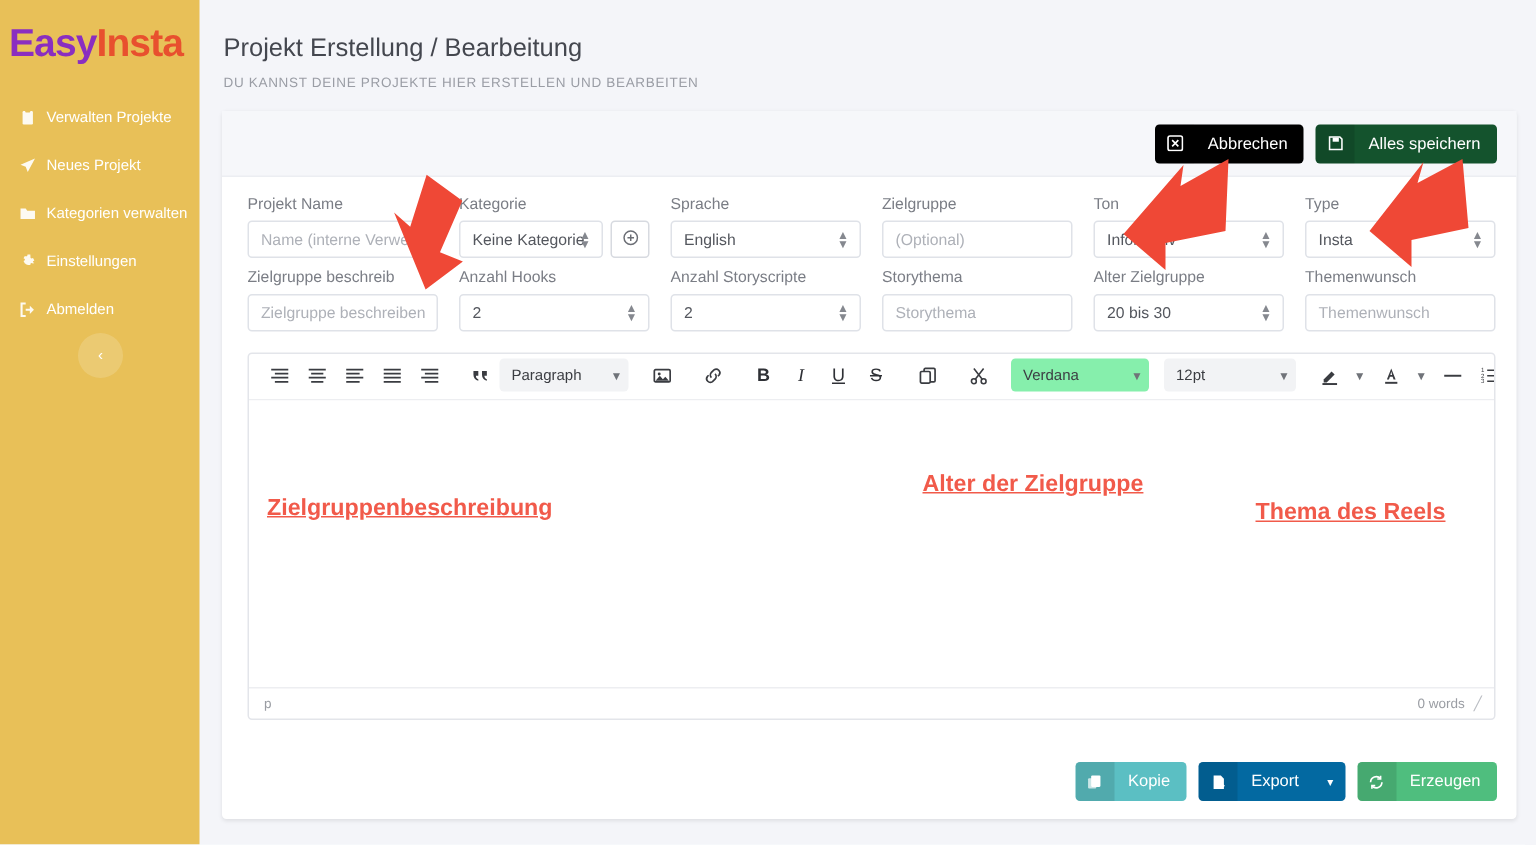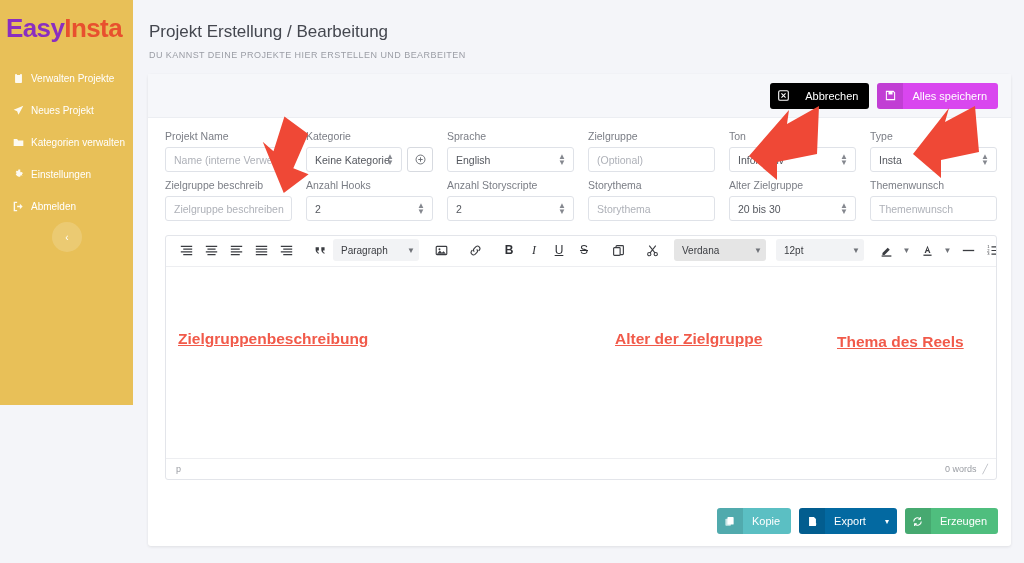--- a/index.html
+++ b/index.html
@@ -6,21 +6,21 @@
   html, body {
     width: 1024px; height: 563px;
     font-family: "Liberation Sans", sans-serif;
     background: #f4f5f9;
     overflow: hidden;
   }
   .app { display: flex; width: 1024px; height: 563px; }
 
   
   .sidebar {
-    width: 133px; min-width: 133px; height: 405px;
+    width: 133px; min-width: 133px; height: 563px;
     background: #e8c058;
     position: relative;
     padding-top: 8px;
   }
   .logo {
     font-size: 26px; font-weight: bold; letter-spacing: -0.6px;
     padding: 6px 0 0 6px; line-height: 1.1; white-space: nowrap;
   }
   .logo .a { color: #8a2ec0; }
   .logo .b { color: #e8502e; }
@@ -75,21 +75,21 @@
     font-family: "Liberation Sans", sans-serif;
     height: 26px;
   }
   .btn .bic {
     display: flex; align-items: center; justify-content: center;
     width: 26px; height: 26px; background: rgba(0,0,0,0.11);
     flex: 0 0 26px;
   }
   .btn .blab { padding: 0 11px 0 9px; line-height: 26px; }
   .btn-cancel { background: #000000; }
-  .btn-save { background: #d946ef; }
+  .btn-save { background: #14532d; }
   .bic svg { width: 11px; height: 11px; fill: #fff; }
 
   
   .form { padding: 12px 14px 0 17px; }
   .row { display: flex; gap: 14px; margin-bottom: 7px; align-items: flex-end; }
   .field { flex: 1 1 0; min-width: 0; }
   .flabel {
     font-size: 10.5px; color: #7a7d85; margin-bottom: 5px;
     white-space: nowrap; overflow: hidden;
   }
@@ -441,21 +441,21 @@
           </div>
           <div class="tbsep"></div>
           <div class="tb">
             <svg viewBox="0 0 16 16">
                 <circle cx="4" cy="12.5" r="2" fill="none" stroke="#3a3c41" stroke-width="1.3"></circle>
                 <circle cx="12" cy="12.5" r="2" fill="none" stroke="#3a3c41" stroke-width="1.3"></circle>
                 <path d="M5 11L12 2M11 11L4 2" stroke="#3a3c41" stroke-width="1.3" fill="none"></path>
               </svg>
           </div>
           <div class="tbsep"></div>
-          <div class="tbsel" style="min-width:92px;background:#e5e5e5;border-radius:3px;">
+          <div class="tbsel" style="min-width:92px;background:#86efac;border-radius:3px;">
             <span>Verdana</span>
             <span class="cv">▼</span>
           </div>
           <div class="tbsep"></div>
           <div class="tbsel" style="min-width:88px;background:#f2f3f5;border-radius:3px;">
             <span>12pt</span>
             <span class="cv">▼</span>
           </div>
           <div class="tbsep"></div>
           <div class="tb">
@@ -541,17 +541,17 @@
       <path d="M26 8 L20 44 L8 36 L36 84 L58 62 L42 58 L52 22 Z" fill="#ef4836" transform="rotate(8 40 46)"></path>
     </svg>
     <svg class="arrow" style="left:590px;top:100px;width:120px;height:110px;" viewBox="0 0 120 110">
       <path d="M96 6 L64 24 L66 10 L26 56 L54 80 L54 62 L94 54 Z" fill="#ef4836"></path>
     </svg>
     <svg class="arrow" style="left:760px;top:100px;width:110px;height:110px;" viewBox="0 0 110 110">
       <path d="M82 6 L52 22 L56 8 L20 54 L48 78 L48 60 L86 52 Z" fill="#ef4836"></path>
     </svg>
 
     <div class="anno" style="left:45px;top:330px;">Zielgruppenbeschreibung</div>
-    <div class="anno" style="left:482px;top:330px;">Alter der Zielgruppe</div>
+    <div class="anno" style="left:482px;top:314px;">Alter der Zielgruppe</div>
     <div class="anno" style="left:704px;top:333px;">Thema des Reels</div>
 
   </section>
 </div>
 
 </body></html>

